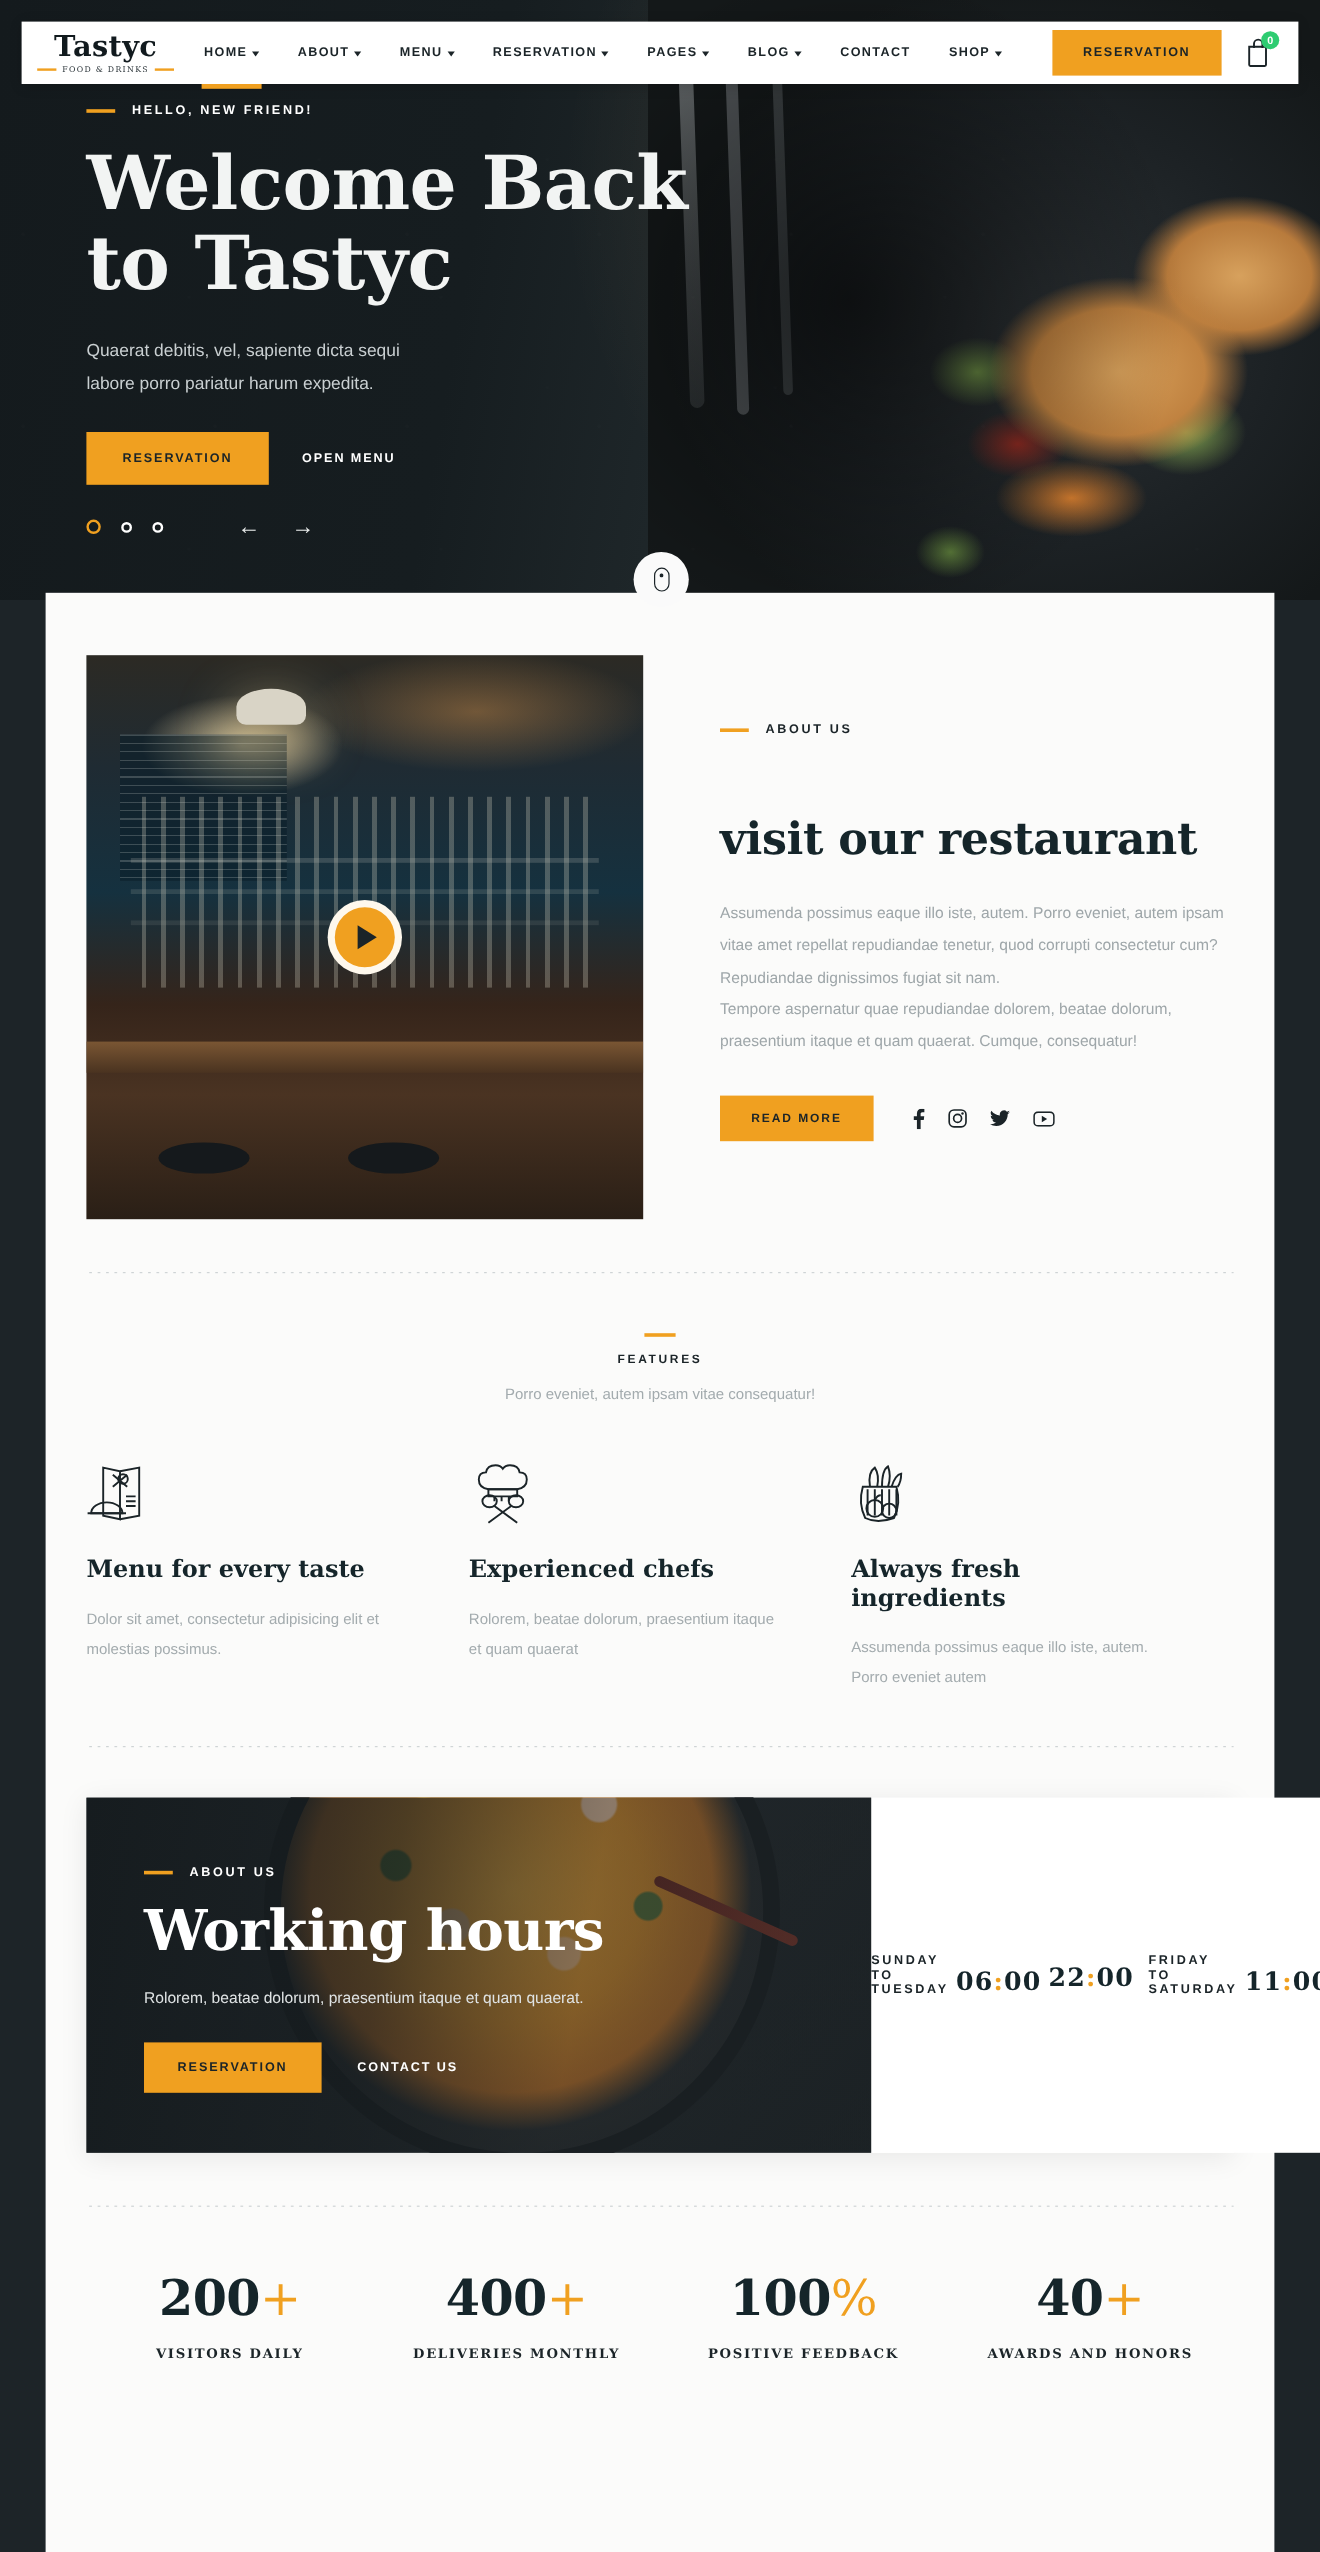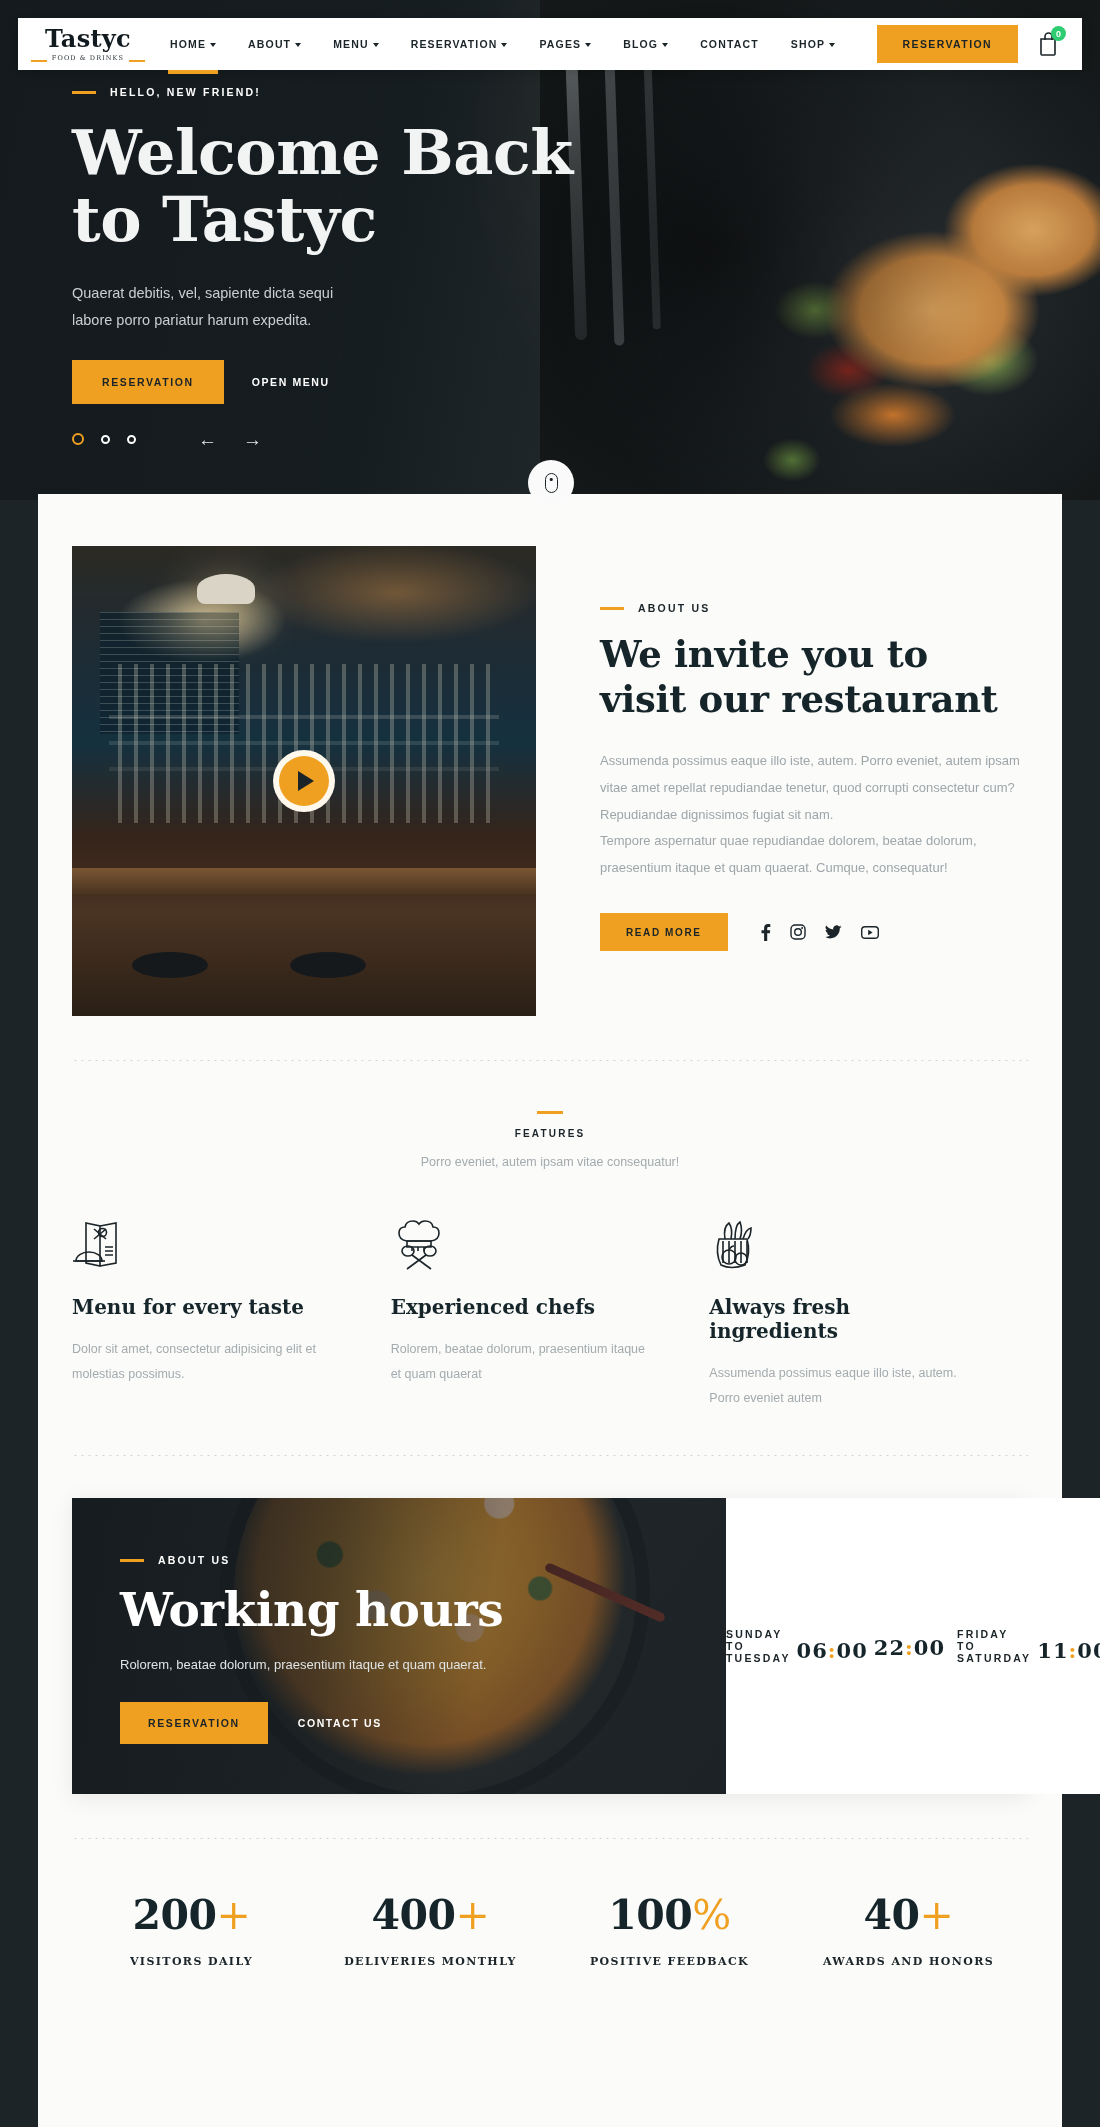--- a/index.html
+++ b/index.html
@@ -62,21 +62,21 @@
     position: absolute; left: 18px; top: 18px; width: 1064px; height: 52px;
     background: #ffffff; z-index: 40;
     display: flex; align-items: center; padding: 0 12px 0 22px;
     box-shadow: 0 2px 10px rgba(0,0,0,.18);
   }
   .logo { display: flex; flex-direction: column; align-items: center; width: 96px; }
   .logo-name {
     font-family: "DejaVu Serif", serif; font-weight: 700; font-size: 24px;
     color: #111a1e; letter-spacing: .3px; line-height: 1;
   }
-  .logo-sub { display: flex; align-items: flex-end; gap: 5px; margin-top: 3px; }
+  .logo-sub { display: flex; align-items: center; gap: 5px; margin-top: 3px; }
   .logo-sub .bar { width: 16px; height: 2px; background: #f0a020; }
   .logo-sub .txt {
     font-family: "DejaVu Serif", serif; font-size: 6.5px; letter-spacing: 1.1px;
     color: #2a3338; white-space: nowrap;
   }
   .nav { display: flex; align-items: center; margin-left: 18px; height: 52px; }
   .nav-item {
     position: relative; display: flex; align-items: center; gap: 4px;
     padding: 0 16px; height: 52px;
     font-size: 10.5px; font-weight: 700; letter-spacing: 1.15px;
@@ -434,21 +434,21 @@
           <span class="play-tri"></span>
         </div>
       </div>
 
       <div class="about-body">
         <div class="eyebrow eyebrow-dark">
           <span class="bar"></span>
           <span class="label">ABOUT US</span>
         </div>
         <h2 class="section-title">
-          <span>We invite you to</span><br>
+          <br>
           <span>visit our restaurant</span>
         </h2>
         <p class="body-text">Assumenda possimus eaque illo iste, autem. Porro eveniet, autem ipsam vitae amet repellat repudiandae tenetur, quod corrupti consectetur cum? Repudiandae dignissimos fugiat sit nam.</p>
         <p class="body-text" style="margin-top:0">Tempore aspernatur quae repudiandae dolorem, beatae dolorum, praesentium itaque et quam quaerat. Cumque, consequatur!</p>
 
         <div class="about-cta">
           <button class="btn-readmore">READ MORE</button>
           <div class="socials">
             <span class="si">
               <svg width="11" height="17" viewBox="0 0 11 17">

